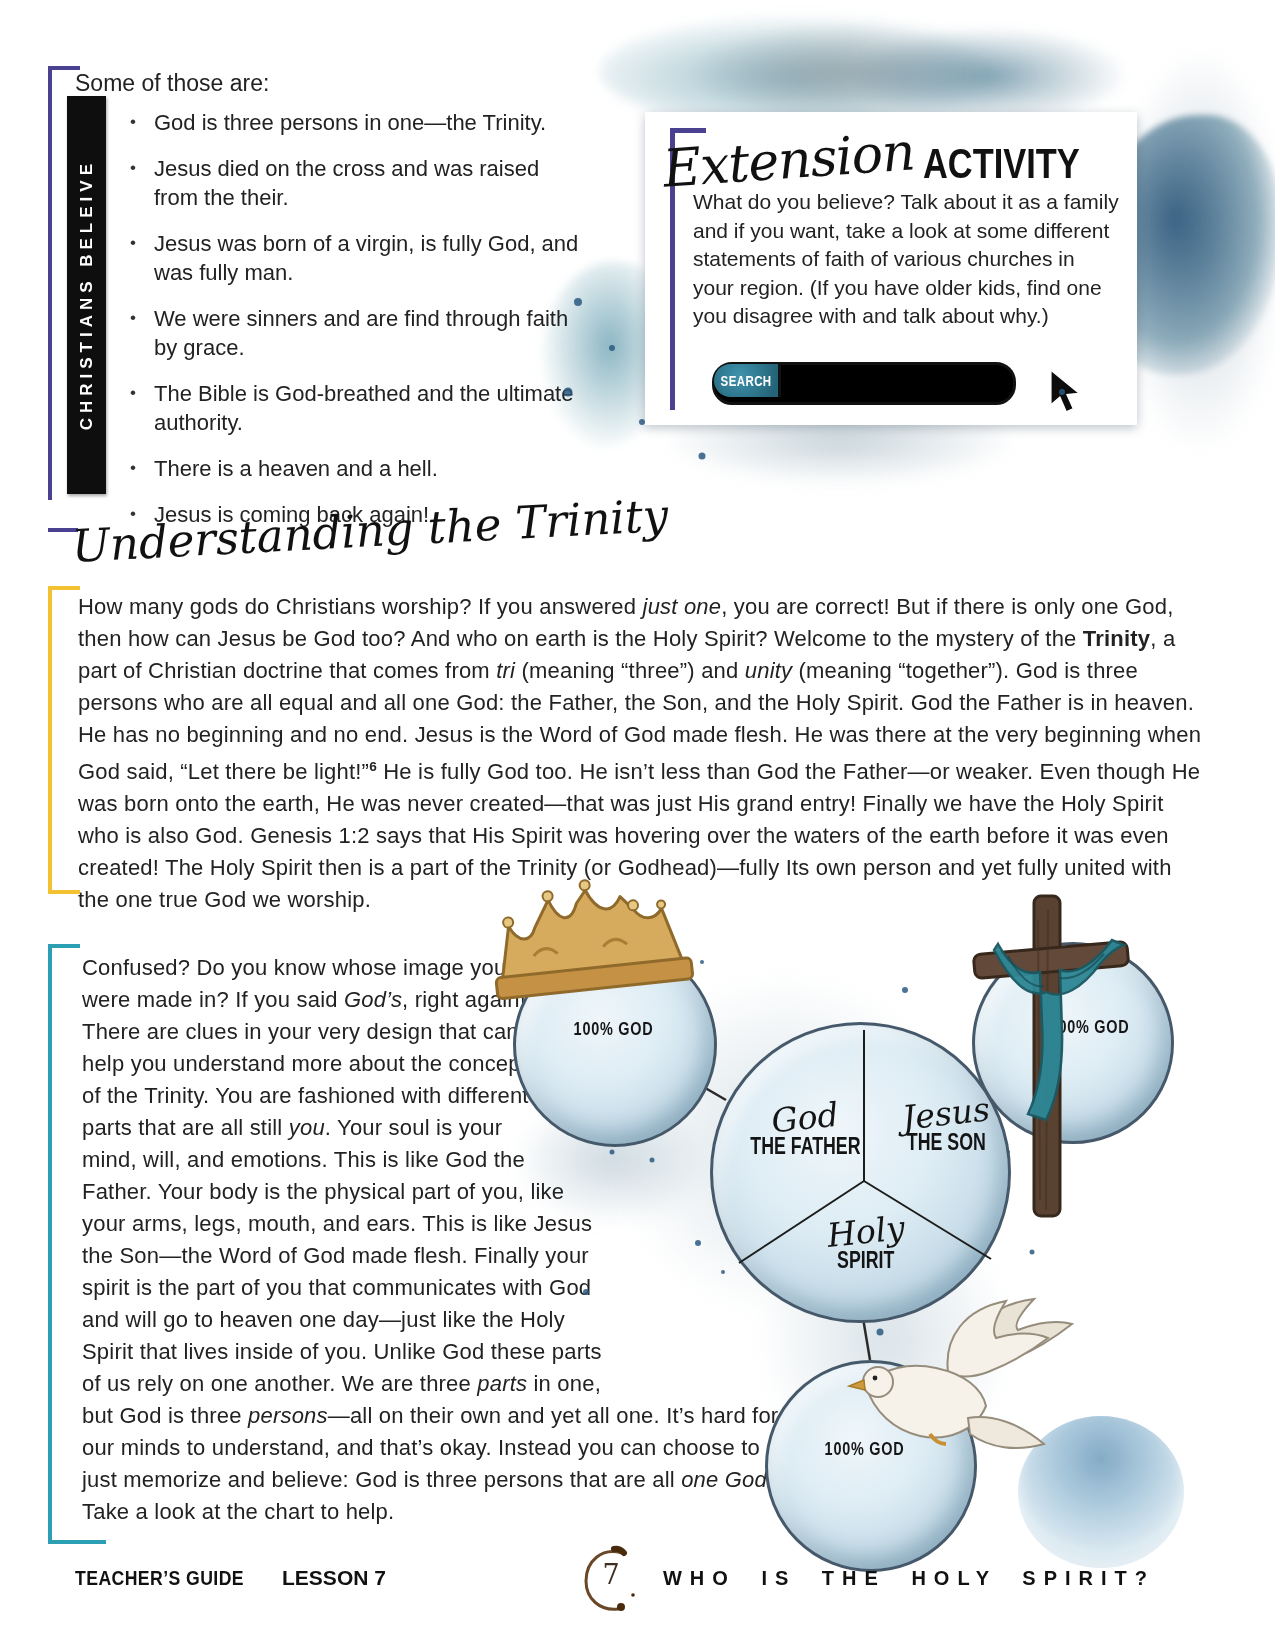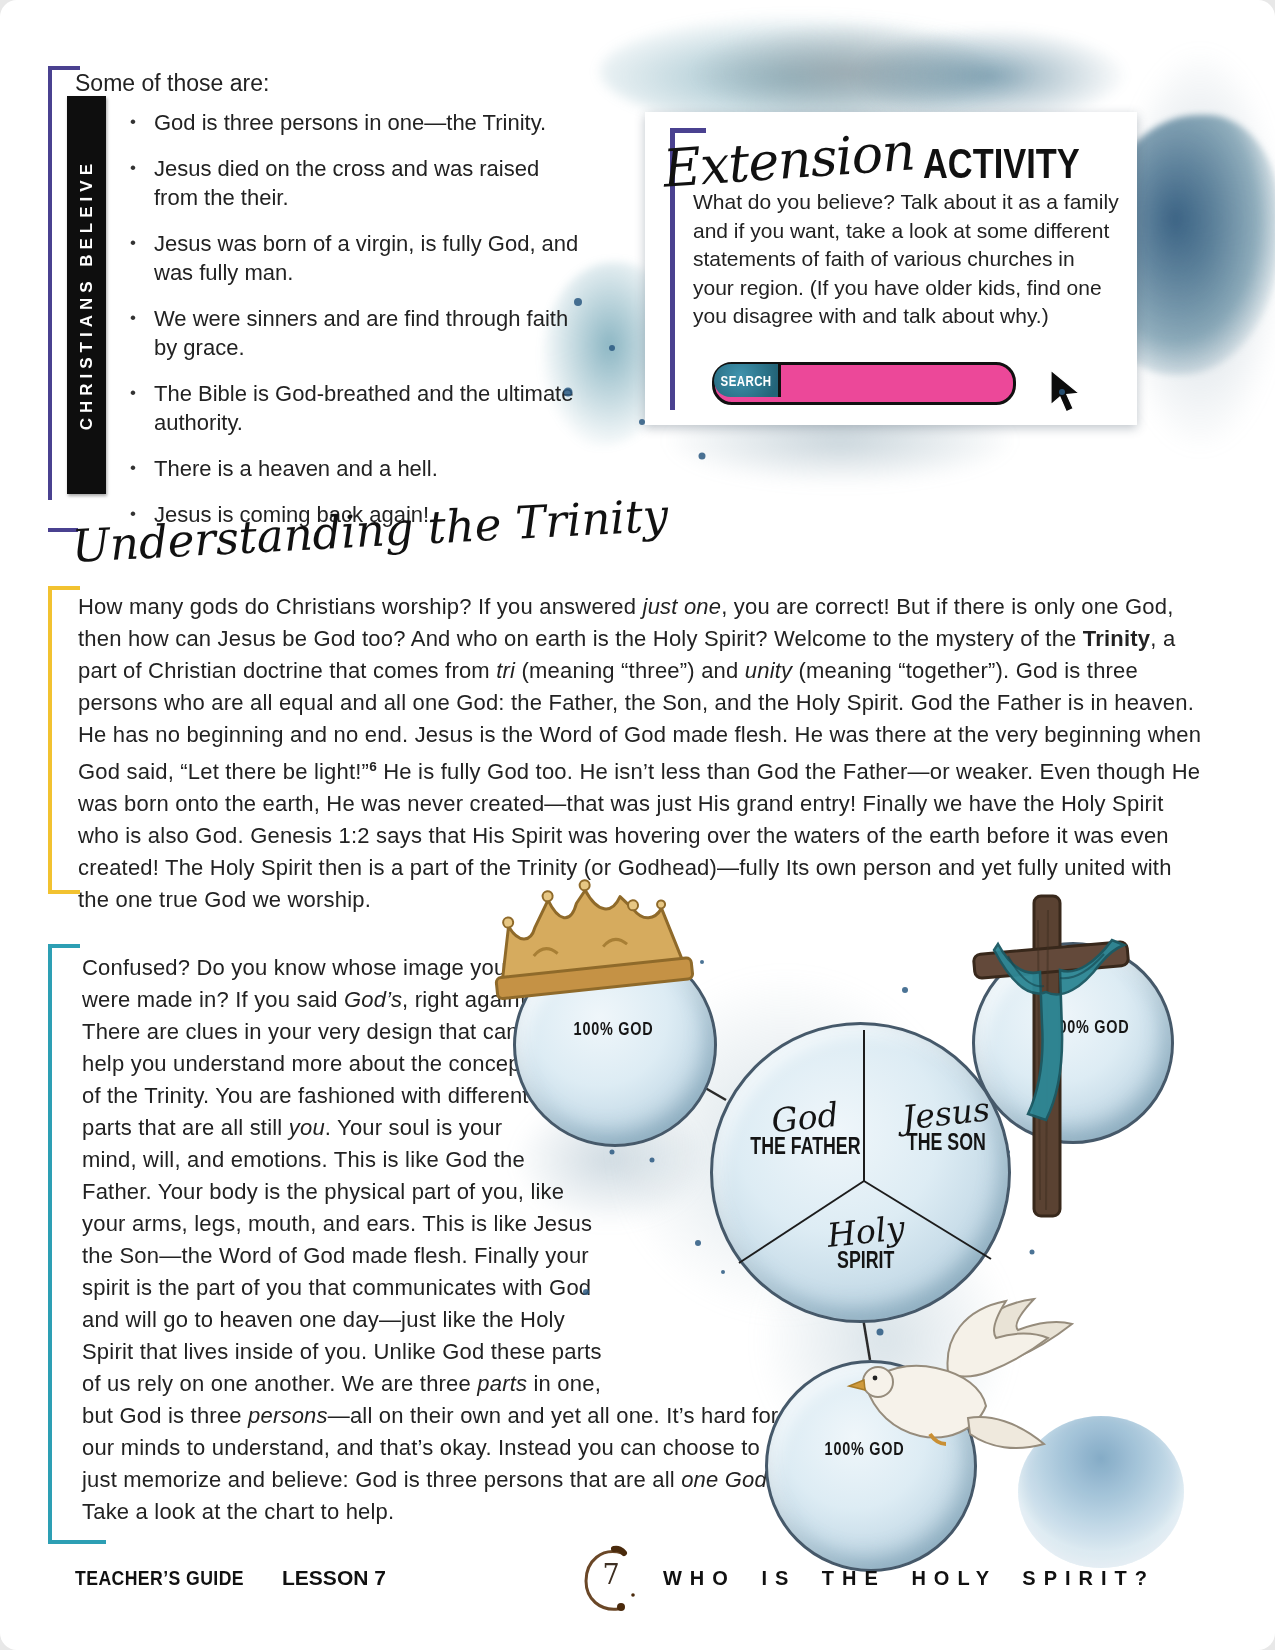--- a/index.html
+++ b/index.html
@@ -1,19 +1,19 @@
 <!DOCTYPE html>
 <html><head>
 <meta charset="utf-8">
 <style>
   html,body { margin:0; padding:0; background:#e8e8e8; }
   .page {
     position:relative; width:1275px; height:1650px; margin:0 auto;
     background:#ffffff; overflow:hidden;
-    font-family:"Liberation Sans", sans-serif; color:#1d1d1d;border-radius:17px;
+    font-family:"Liberation Sans", sans-serif; color:#1d1d1d;
   }
   
   .blob { position:absolute; pointer-events:none; }
   .sp1 { left:600px; top:14px;  width:430px; height:115px; background:radial-gradient(ellipse at 45% 55%, rgba(60,130,152,.55), rgba(60,130,152,0) 72%); filter:blur(6px); border-radius:50%; }
   .sp2 { left:690px; top:22px;  width:310px; height:100px; background:radial-gradient(ellipse at 50% 50%, rgba(148,156,162,.65), rgba(148,156,162,0) 70%); filter:blur(5px); border-radius:48%; }
   .sp8 { left:850px; top:26px;  width:280px; height:100px; background:radial-gradient(ellipse at 50% 50%, rgba(30,88,118,.5), rgba(30,88,118,0) 70%); filter:blur(5px); border-radius:55% 45% 60% 40%; }
   .sp4 { left:1090px; top:115px; width:190px; height:260px; background:radial-gradient(ellipse at 45% 40%, rgba(20,68,108,.8), rgba(28,90,120,.45) 55%, rgba(28,90,120,0) 78%); filter:blur(3px); border-radius:60% 40% 55% 45%; }
   .sp5 { left:1120px; top:55px;  width:160px; height:390px; background:radial-gradient(ellipse at 50% 50%, rgba(150,170,185,.5), rgba(150,170,185,0) 75%); filter:blur(10px); border-radius:50%; }
   .sp6 { left:542px; top:262px; width:135px; height:185px; background:radial-gradient(ellipse at 50% 45%, rgba(45,122,146,.55), rgba(45,122,146,0) 75%); filter:blur(4px); border-radius:55% 45% 60% 40%; }
   .sp7 { left:670px; top:398px; width:340px; height:85px;  background:radial-gradient(ellipse at 50% 50%, rgba(118,148,164,.4), rgba(118,148,164,0) 75%); filter:blur(8px); border-radius:50%; }
@@ -45,21 +45,21 @@
           box-shadow:0 3px 10px rgba(40,60,80,.3); }
   .card-bracket-v { position:absolute; left:25px; top:16px; width:5px; height:282px; background:#4a4190; }
   .card-bracket-h { position:absolute; left:25px; top:16px; width:36px; height:5px; background:#4a4190; }
   .card-title { position:absolute; left:0; top:18px; width:100%; text-align:center; white-space:nowrap; }
   .script { font-family:"DejaVu Serif", serif; font-style:italic; }
   .ext-script { font-size:52px; display:inline-block; transform:rotate(-4deg); letter-spacing:-1px; color:#111; }
   .ext-caps { font-size:43px; font-weight:700; display:inline-block; transform:scaleX(.8); transform-origin:left;
               letter-spacing:0px; color:#111; margin-left:4px; }
   .card-body { position:absolute; left:48px; top:76px; width:428px; font-size:21px; line-height:28.5px; color:#222; }
   .searchbar { position:absolute; left:67px; top:250px; width:298px; height:37px; border:3px solid #111;
-               border-radius:20px; background:#ec4899; }
+               border-radius:20px; background:#000000; }
   .search-seg { position:absolute; left:-1px; top:-1px; width:64px; height:33px; border-radius:17px 0 0 17px;
                 background:radial-gradient(circle at 40% 35%, #3f93ad, #236478 85%); border-right:3px solid #111;
                 display:flex; align-items:center; justify-content:center; }
   .search-seg span { color:#fff; font-size:14px; font-weight:700; transform:scaleX(.82); letter-spacing:.5px; }
   .cursor { position:absolute; left:330px; top:4px; width:40px; height:46px; }
 
   
   .h-script { position:absolute; left:72px; top:520px; font-family:"DejaVu Serif", serif; font-style:italic;
               font-size:45px; transform:rotate(-3deg); transform-origin:left; letter-spacing:0px; color:#111; white-space:nowrap; }
   .para { position:absolute; font-size:22px; line-height:32px; color:#222; letter-spacing:.2px; }

